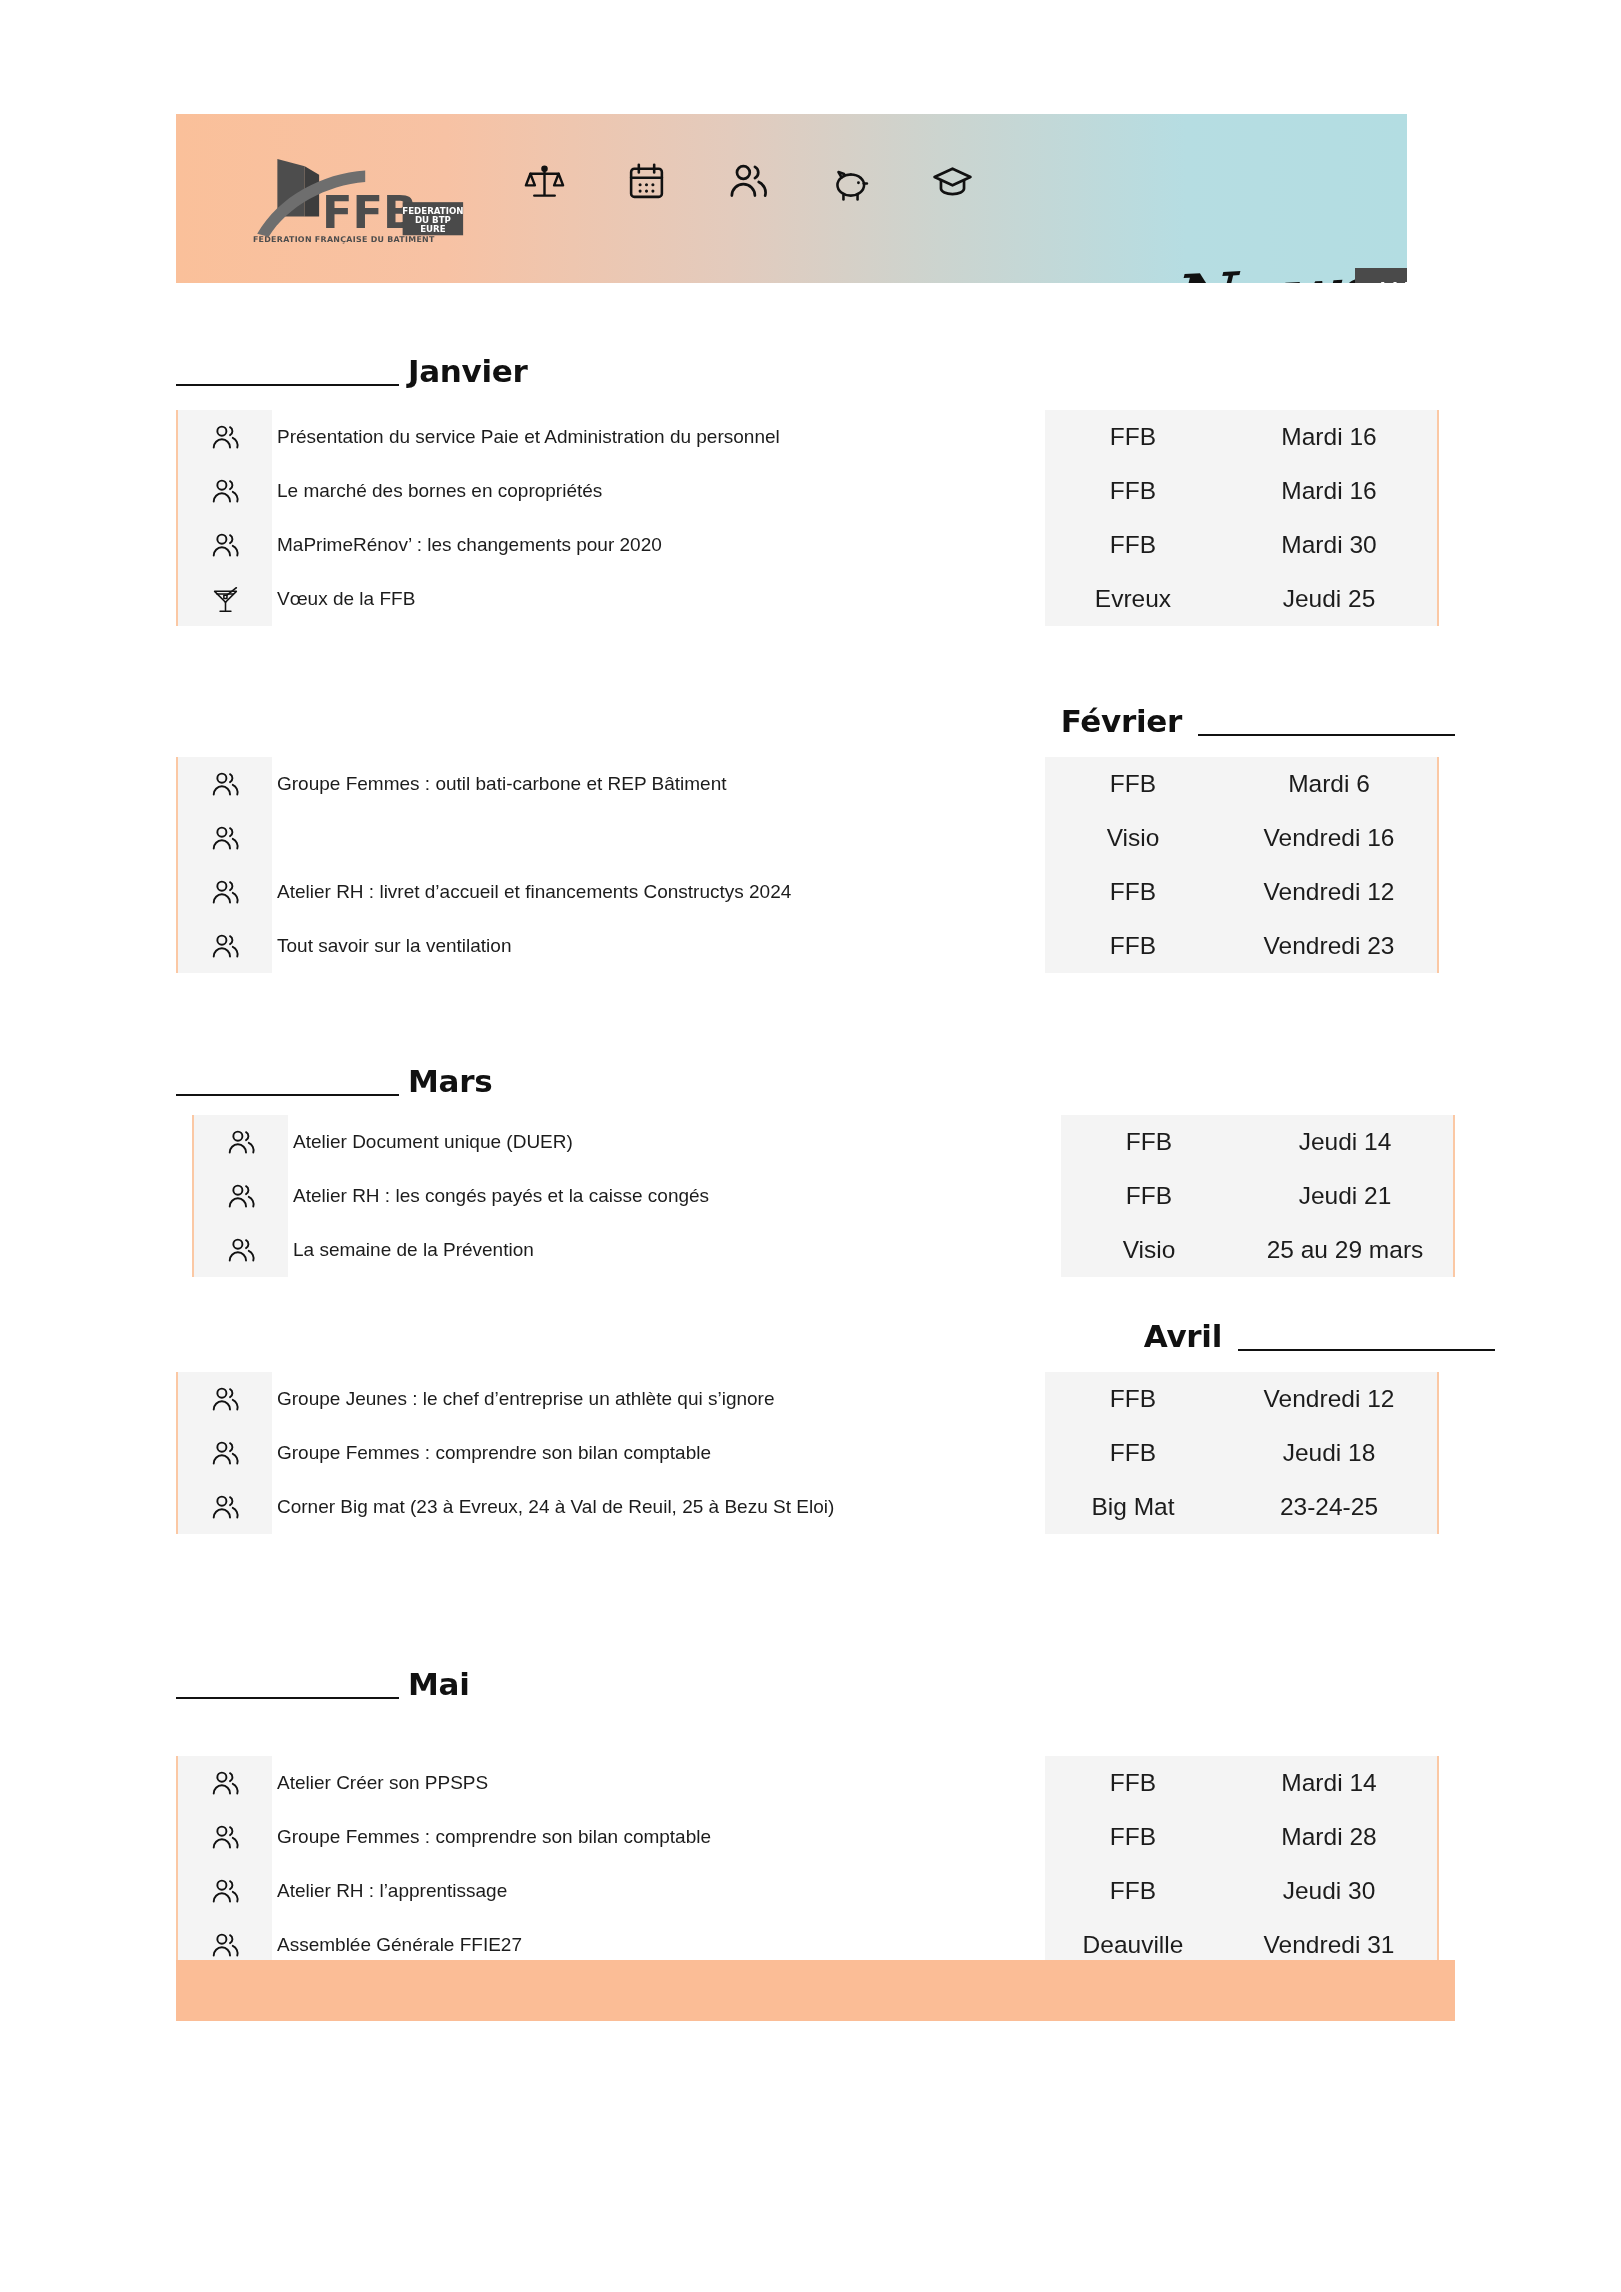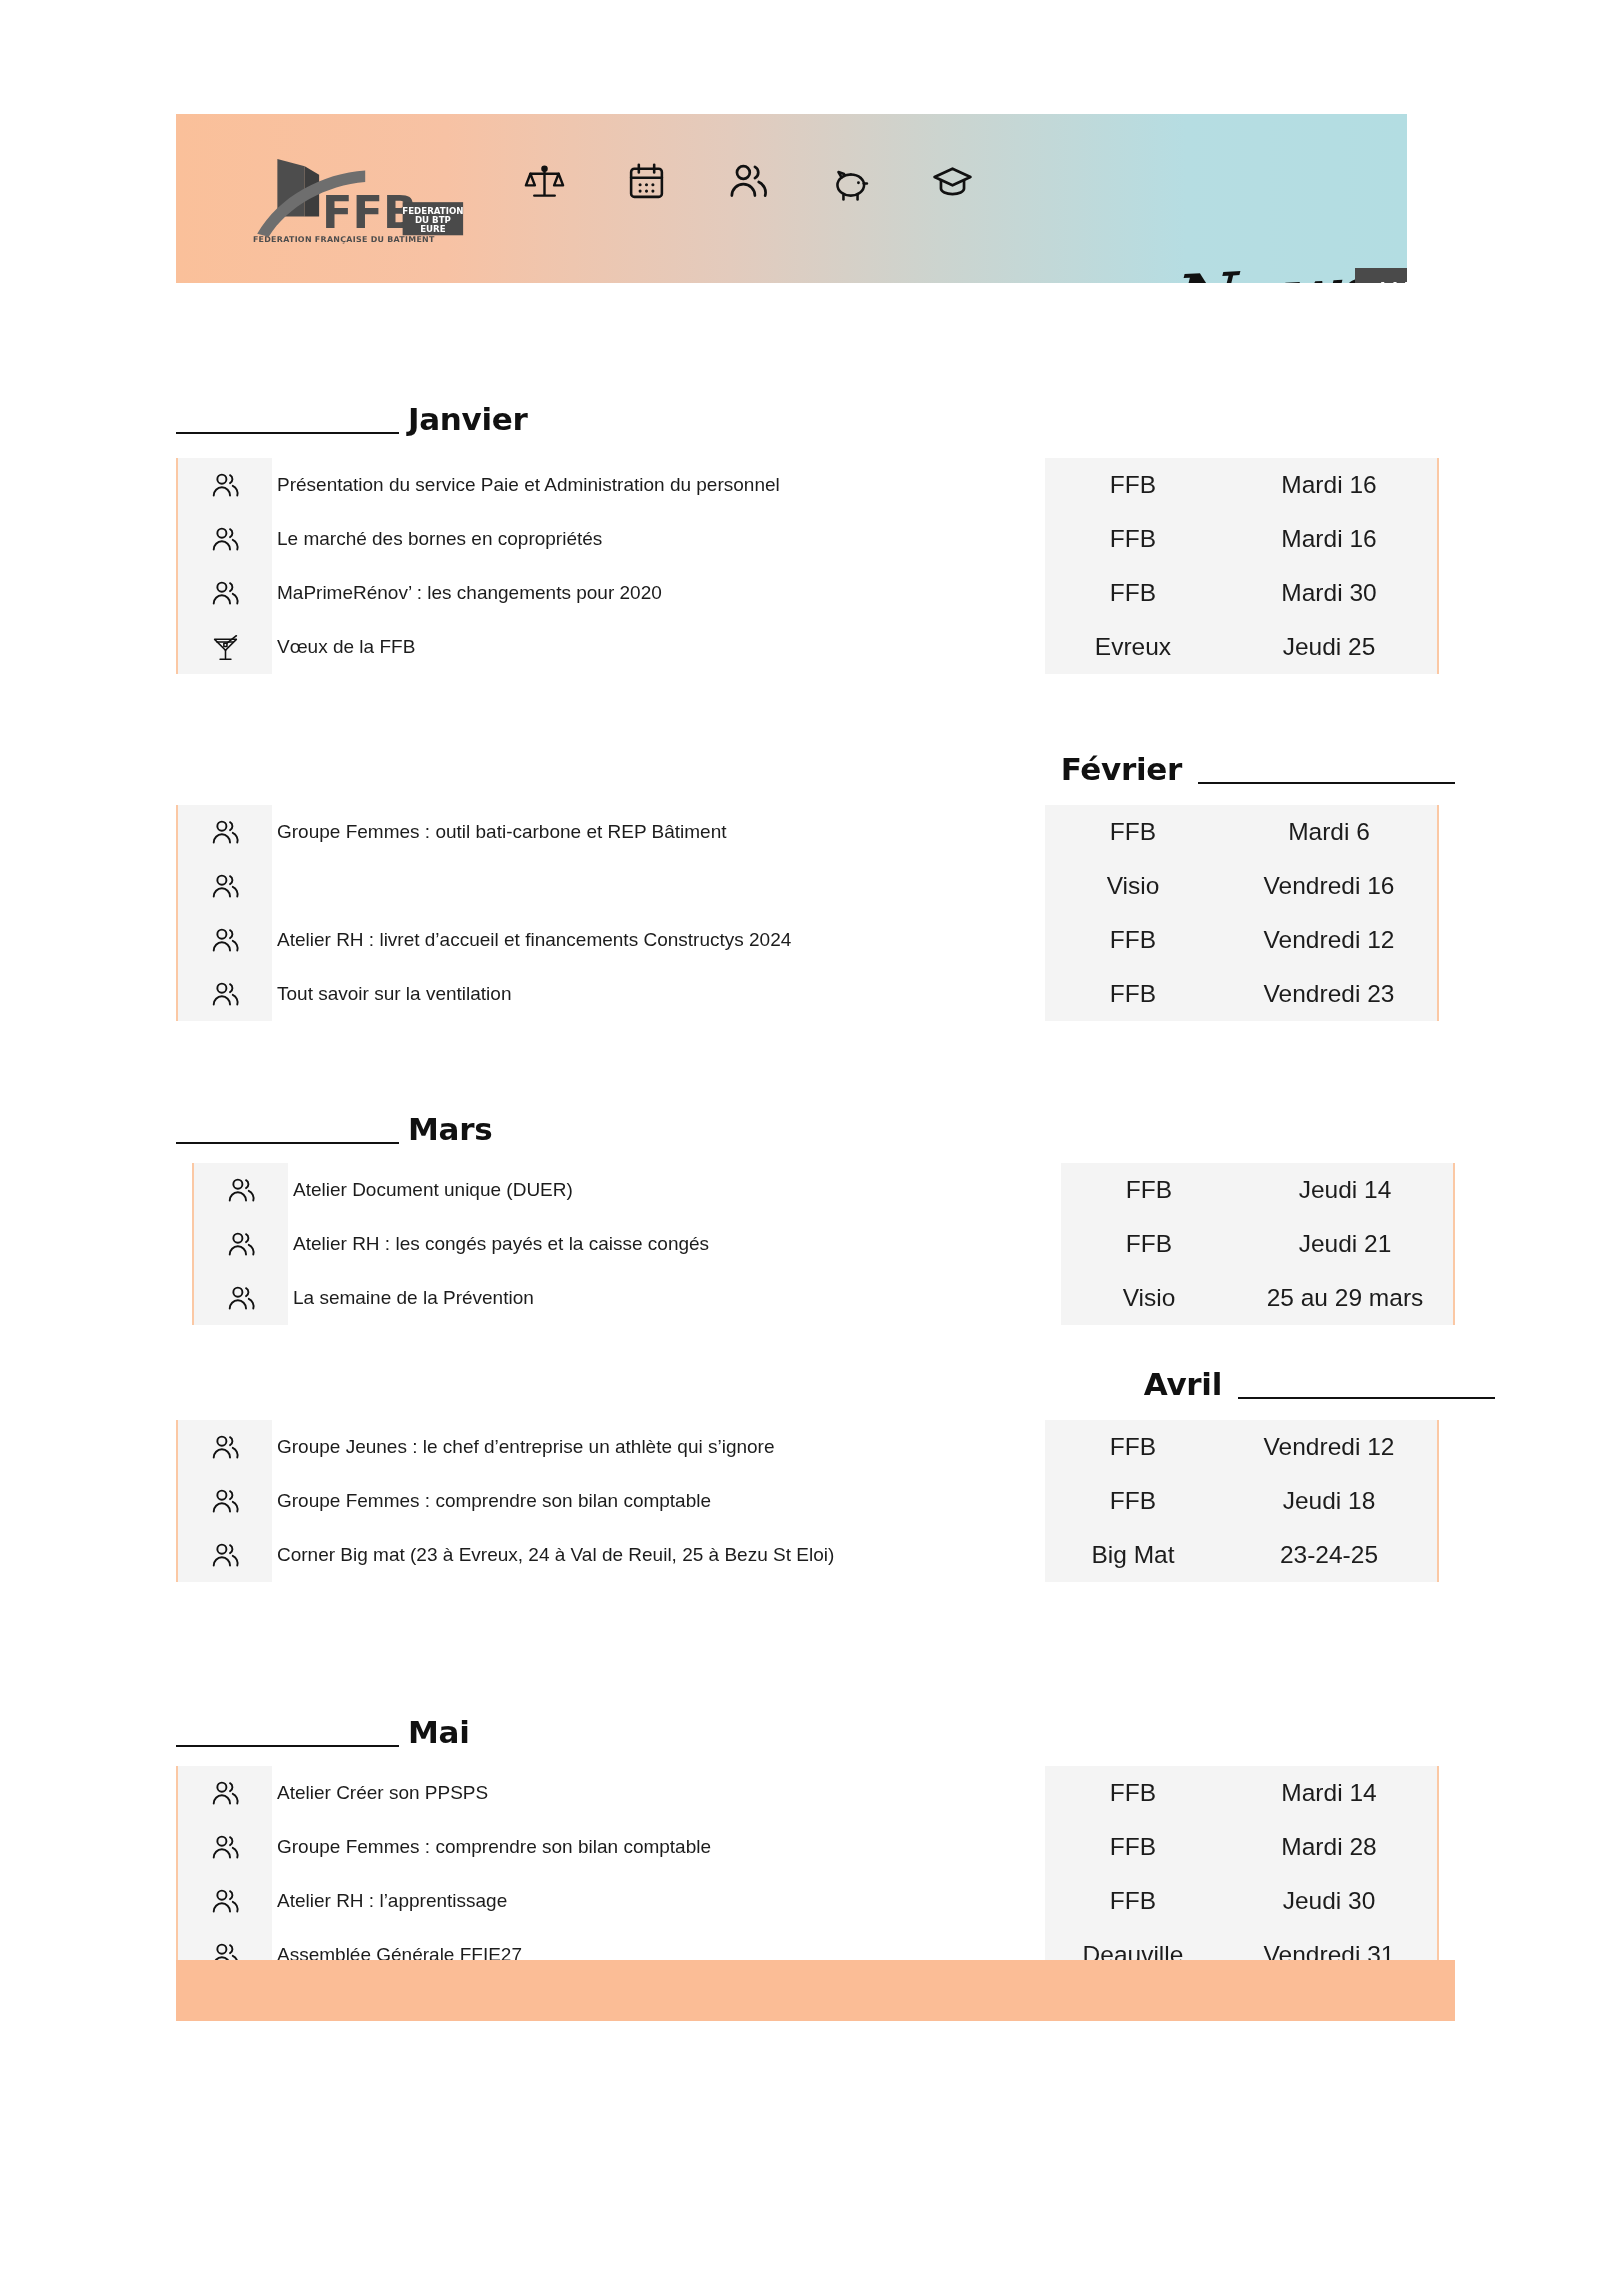--- a/index.html
+++ b/index.html
@@ -72,21 +72,20 @@
     letter-spacing: 0.6px;
     padding: 8.8px 19.6px 10.8px 19.6px;
     white-space: nowrap;
   }
 
   
   .month-section {
     position: absolute;
     left: 0;
     width: 1621px;
-    margin-top: 48px;
   }
 
   .month-head {
     position: relative;
     height: 47px;
   }
   .month-head .rule {
     position: absolute;
     top: 31px;
     height: 0;
@@ -463,21 +462,21 @@
         <div class="venue-cell">Big Mat</div>
         <div class="date-cell">23-24-25</div>
       </div>
     </div>
     <div class="month-section" style="top: 1666px;">
       <div class="month-head left">
         <div class="rule"></div>
         <div class="mtitle">Mai</div>
       </div>
     </div>
-    <div class="month-section" style="top: 1718px;">
+    <div class="month-section" style="top: 1756px;">
       <div class="row">
         <div class="icon-cell">
           <svg viewBox="0 0 32 32" fill="none" stroke="#111" stroke-width="2.1" stroke-linecap="round" stroke-linejoin="round">
             <circle cx="12" cy="9" r="5"></circle>
             <path d="M3 27a9 9 0 0 1 18 0"></path>
             <path d="M21 4.6a5 5 0 0 1 0 8.8"></path>
             <path d="M24 16.4a9 9 0 0 1 5 10.6"></path>
           </svg>
         </div>
         <div class="label-cell">Atelier Créer son PPSPS</div>

